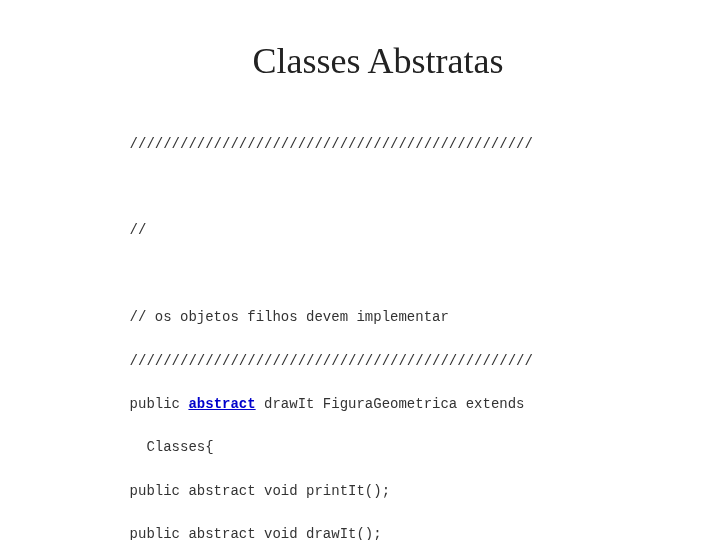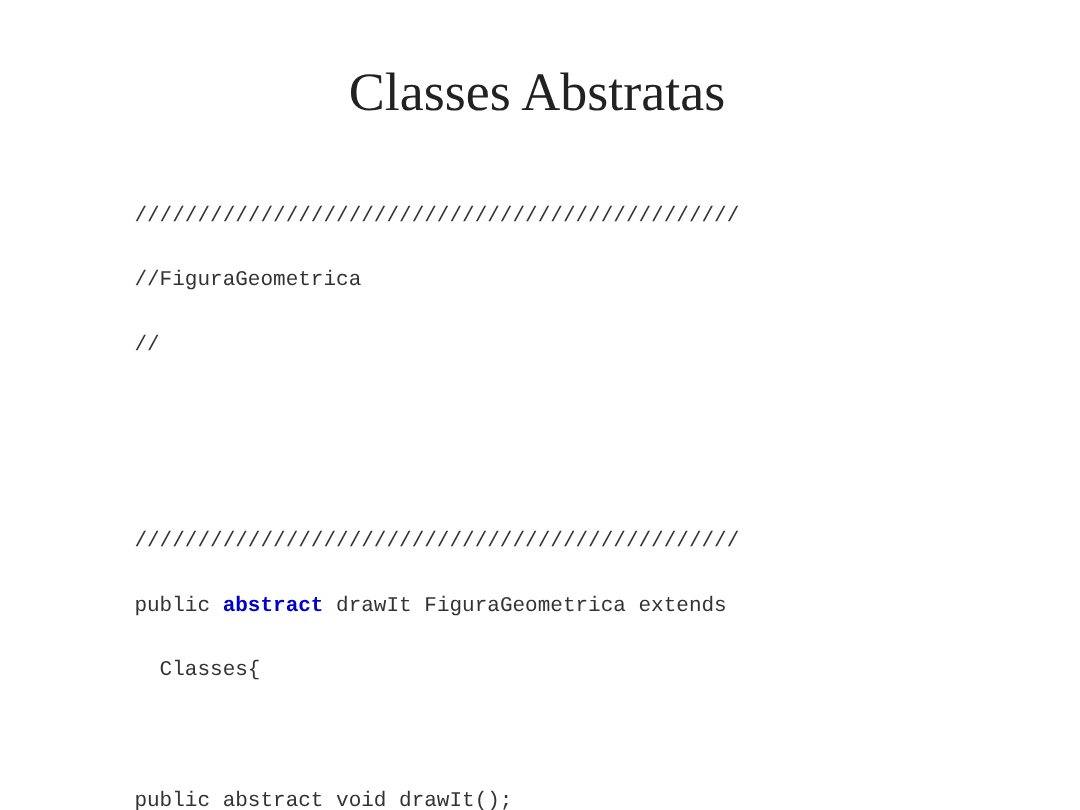--- a/index.html
+++ b/index.html
@@ -16,21 +16,21 @@
       overflow: hidden;
     }
 
     .slide {
       width: 720px;
       height: 540px;
       background: #ffffff;
       display: flex;
       flex-direction: column;
       align-items: flex-start;
-      padding: 40px 60px 40px 56px;
+      padding: 40px 60px 40px 96px;
     }
 
     .title {
       font-size: 36px;
       font-weight: normal;
       color: #222222;
       margin-bottom: 30px;
       align-self: center;
       font-family: Georgia, 'Times New Roman', serif;
     }
@@ -39,35 +39,36 @@
       font-family: 'Courier New', Courier, monospace;
       font-size: 14px;
       color: #333333;
       line-height: 1.55;
       white-space: pre;
     }
 
     .highlight-abstract {
       font-weight: bold;
       color: #0000cc;
+      text-decoration: underline;
     }
   </style>
 </head>
 <body>
 
 <div class="slide">
   <h1 class="title">Classes Abstratas</h1>
 
   <div class="code-block">
     <span>////////////////////////////////////////////////</span><br>
-    <span>//FiguraGeometrica</span><br>
+    <br>
     <span>//</span><br>
     <br>
-    <br>
+    <span>// os objetos filhos devem implementar</span><br>
     <span>////////////////////////////////////////////////</span><br>
     <span>public </span><span class="highlight-abstract">abstract</span><span> drawIt FiguraGeometrica extends</span><br>
     <span>  Classes{</span><br>
-    <br>
+    <span>public abstract void printIt();</span><br>
     <span>public abstract void drawIt();</span><br>
     <br>
     
   </div>
 </div>
 
 </body></html>

